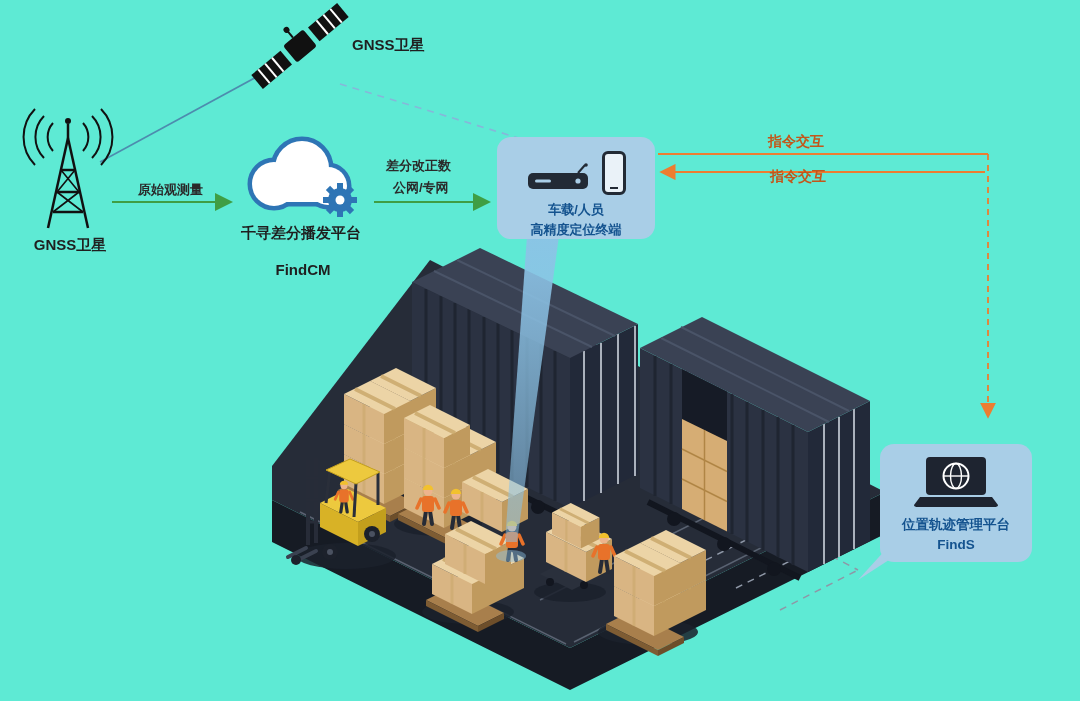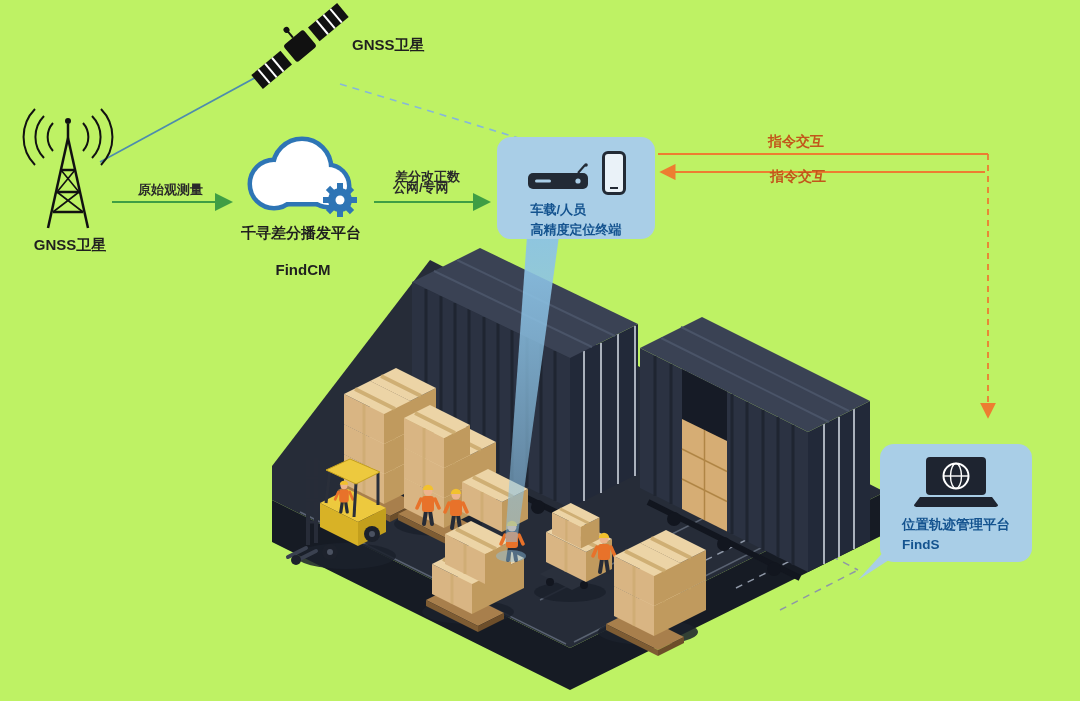--- a/index.html
+++ b/index.html
@@ -1,25 +1,25 @@
 <!DOCTYPE html>
 <html><head>
 <meta charset="utf-8">
 <style>
   html,body{margin:0;padding:0;background:#ffffff;}
-  .canvas{position:relative;width:1080px;height:701px;background:#bef264;overflow:hidden;
+  .canvas{position:relative;width:1080px;height:701px;background:#5eead4;overflow:hidden;
           font-family:"Liberation Sans",sans-serif;}
   .scene-svg{position:absolute;left:0;top:0;width:1080px;height:701px;}
   .lbl{position:absolute;font-size:15px;font-weight:700;color:#1f1f1f;white-space:nowrap;}
   .lbl.sm{font-size:13px;font-weight:600;color:#2a2a2a;}
   .lbl.orange{color:#c2571b;font-size:14px;}
   .lbl.center{text-align:center;}
   .bubble{position:absolute;background:#a9cee7;border-radius:14px;display:flex;flex-direction:column;
           align-items:center;color:#14538f;font-weight:700;}
-  .bubble .txt{font-size:13px;line-height:1.5;text-align:left;}
+  .bubble .txt{font-size:13px;line-height:1.5;text-align:center;}
   .icon-row{display:flex;align-items:flex-end;gap:10px;margin-top:12px;height:48px;}
 </style>
 </head>
 <body>
 
 <div class="canvas">
 
 <svg class="scene-svg" viewBox="0 0 1080 701">
   <defs>
     <marker id="mGreen" markerWidth="9" markerHeight="9" refX="7.5" refY="4.5" orient="auto">
@@ -293,21 +293,21 @@
       <circle cx="0" cy="0" r="4.5" fill="#ffffff"></circle>
     </g>
   </g>
 </svg>
 
 <div class="lbl" style="left:352px;top:36px;">GNSS卫星</div>
 <div class="lbl center" style="left:14px;top:236px;width:112px;">GNSS卫星</div>
 <div class="lbl sm" style="left:138px;top:181px;">原始观测量</div>
 <div class="lbl center" style="left:226px;top:224px;width:150px;">千寻差分播发平台</div>
 <div class="lbl center" style="left:228px;top:261px;width:150px;">FindCM</div>
-<div class="lbl sm" style="left:395px;top:157px;margin-top:11px;">差分改正数</div>
+<div class="lbl sm" style="left:386px;top:157px;">差分改正数</div>
 <div class="lbl sm" style="left:393px;top:179px;">公网/专网</div>
 <div class="lbl orange" style="left:768px;top:133px;">指令交互</div>
 <div class="lbl orange" style="left:770px;top:168px;">指令交互</div>
 
 <div class="bubble" style="left:497px;top:137px;width:158px;height:102px;">
   <div class="icon-row">
     <svg width="66" height="32" viewBox="0 0 66 32">
       <line x1="52" y1="10" x2="59" y2="2" stroke="#222a35" stroke-width="2"></line>
       <circle cx="60" cy="2" r="1.8" fill="#222a35"></circle>
       <rect x="2" y="10" width="60" height="16" rx="5" fill="#222a35"></rect>

